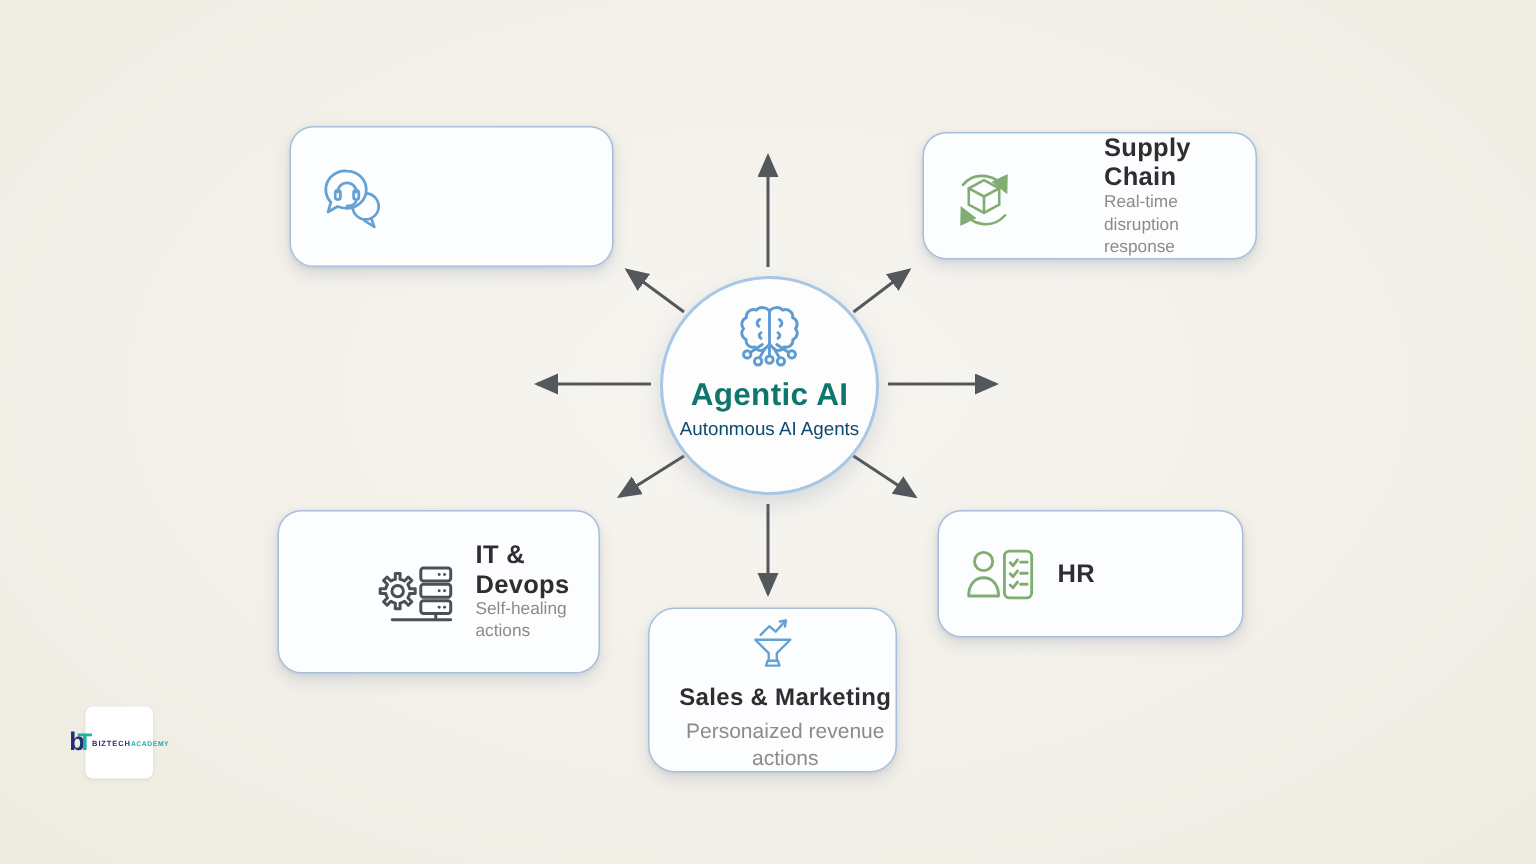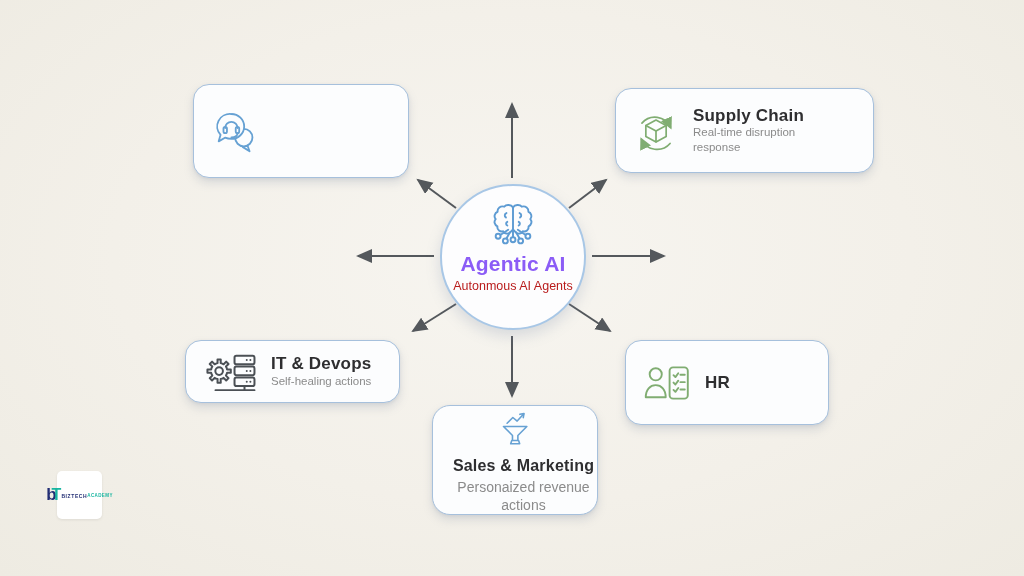--- a/index.html
+++ b/index.html
@@ -20,22 +20,22 @@
   .node .icon { flex:none; margin-left:15px; line-height:0; }
   .node .icon svg { display:block; }
   .icon-blue  { color:#66a1d3; }
   .icon-green { color:#80ad72; }
   .icon-dark  { color:#4b5055; }
   .node .txt { margin-left:12px; margin-right:8px; }
   .title { font-weight:700; font-size:17px; line-height:1.15; color:#2e2e30; letter-spacing:.2px; }
   .sub   { font-size:11.5px; line-height:1.3; color:#8b8b8b; margin-top:0; }
 
   .node-cs { left:193px; top:84px;  width:216px; height:94px; }
-  .node-sc { left:615px; top:88px;  width:259px; height:85px; }
-  .node-it { left:185px; top:340px; width:215px; height:63px; }
+  .node-sc { left:615px; top:88px;  width:223px; height:85px;gap:43px; }
+  .node-it { left:185px; top:340px; width:215px; height:109px;padding-left:46px; }
   .node-hr { left:625px; top:340px; width:204px; height:85px; }
   .node-sc .txt { max-width:126px; }
   .node-hr .txt { max-width:118px; }
 
   .node-sm {
     left:432px; top:405px; width:166px; height:110px;
     flex-direction:column; justify-content:center; text-align:center;
     border-radius:18px;
   }
   .node-sm .icon { margin:0; }
@@ -44,22 +44,22 @@
   .node-sm .sub { margin-top:3px; font-size:14px; }
 
   .circle {
     position:absolute; left:440px; top:184px; width:146px; height:146px; z-index:2;
     box-sizing:border-box; border-radius:50%;
     background:#fdfdfe; border:2px solid #a8c7e6;
     box-shadow:0 6px 14px rgba(125,140,168,.25);
     display:flex; flex-direction:column; align-items:center; padding-top:11px;
   }
   .circle .icon { line-height:0; color:#5d9bd3; }
-  .c-title { font-weight:700; font-size:21px; color:#8b5cf6; margin-top:1px; letter-spacing:.2px; }
-  .c-sub   { font-size:12.5px; color:#b91c1c; margin-top:3px; }
+  .c-title { font-weight:700; font-size:21px; color:#0f766e; margin-top:1px; letter-spacing:.2px; }
+  .c-sub   { font-size:12.5px; color:#0c4a6e; margin-top:3px; }
 
   .logo {
     position:absolute; left:57px; top:471px; width:45px; height:48px; z-index:2;
     background:#ffffff; border-radius:5px;
     box-shadow:0 1px 3px rgba(0,0,0,.08);
     display:flex; flex-direction:row; align-items:center; justify-content:center;
     text-align:center;
   }
   .mono { line-height:.9; font-weight:700; white-space:nowrap; }
   .mono .mb { color:#232e74; font-size:17px; }

